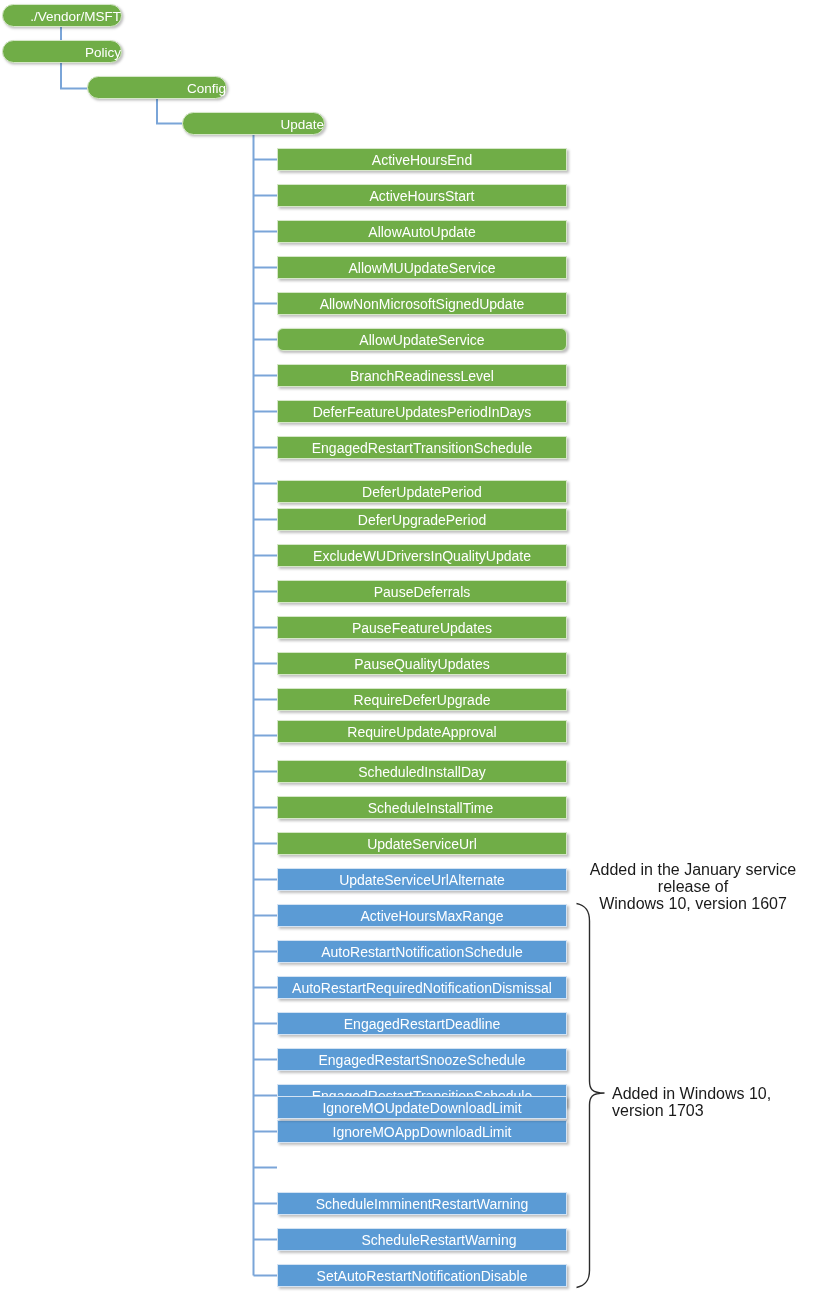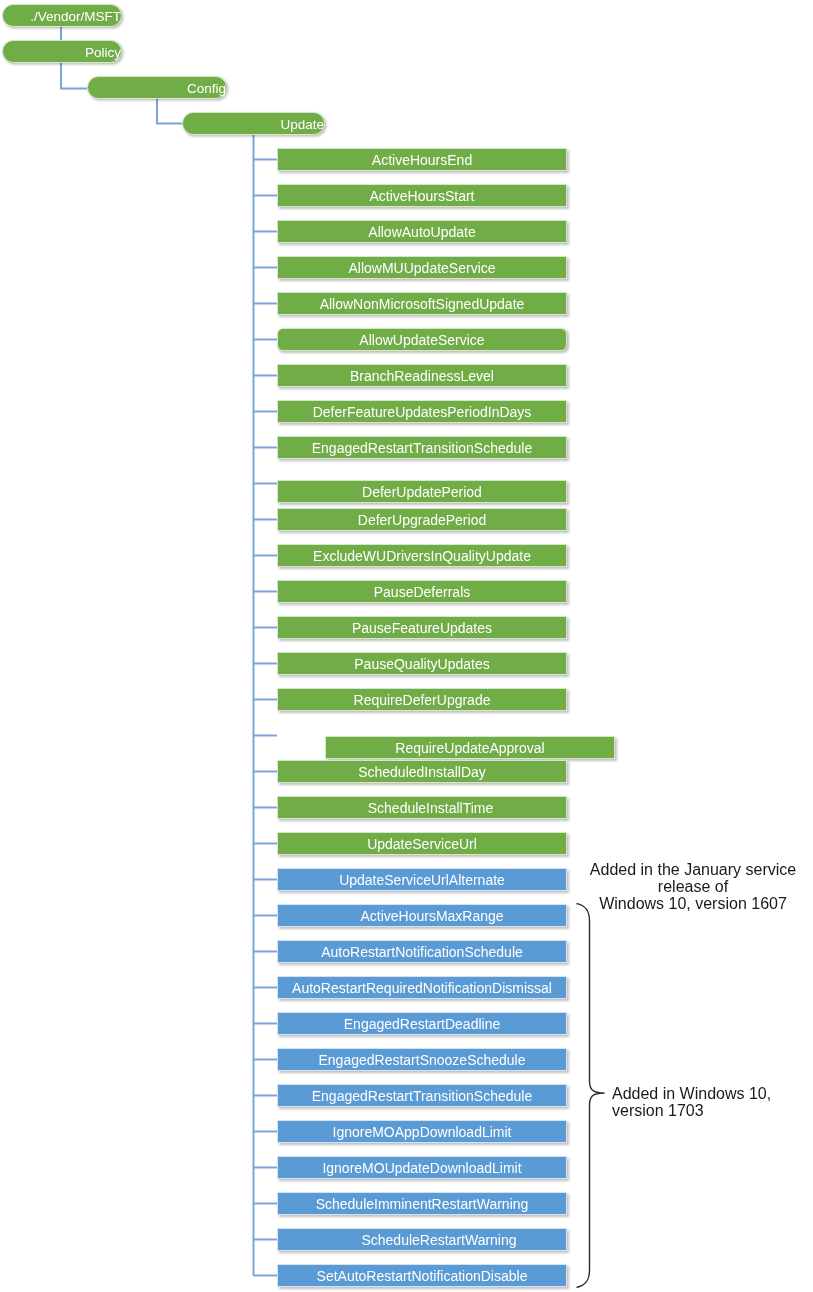--- a/index.html
+++ b/index.html
@@ -94,33 +94,33 @@
       <div class="leaf green" style="top: 364px;">BranchReadinessLevel</div>
       <div class="leaf green" style="top: 400px;">DeferFeatureUpdatesPeriodInDays</div>
       <div class="leaf green" style="top: 436px;">EngagedRestartTransitionSchedule</div>
       <div class="leaf green" style="top: 472px; margin-top: 8px;">DeferUpdatePeriod</div>
       <div class="leaf green" style="top: 508px;">DeferUpgradePeriod</div>
       <div class="leaf green" style="top: 544px;">ExcludeWUDriversInQualityUpdate</div>
       <div class="leaf green" style="top: 580px;">PauseDeferrals</div>
       <div class="leaf green" style="top: 616px;">PauseFeatureUpdates</div>
       <div class="leaf green" style="top: 652px;">PauseQualityUpdates</div>
       <div class="leaf green" style="top: 688px;">RequireDeferUpgrade</div>
-      <div class="leaf green" style="top: 736px; margin-left: 48px;">RequireUpdateApproval</div>
+      <div class="leaf green" style="top: 720px;">RequireUpdateApproval</div>
       <div class="leaf green" style="top: 760px;">ScheduledInstallDay</div>
       <div class="leaf green" style="top: 796px; padding-left: 17px;">ScheduleInstallTime</div>
       <div class="leaf green" style="top: 832px;">UpdateServiceUrl</div>
       <div class="leaf blue" style="top: 868px;">UpdateServiceUrlAlternate</div>
       <div class="leaf blue" style="top: 904px; padding-left: 20px;">ActiveHoursMaxRange</div>
       <div class="leaf blue" style="top: 940px;">AutoRestartNotificationSchedule</div>
       <div class="leaf blue" style="top: 976px;">AutoRestartRequiredNotificationDismissal</div>
       <div class="leaf blue" style="top: 1012px;">EngagedRestartDeadline</div>
       <div class="leaf blue" style="top: 1048px;">EngagedRestartSnoozeSchedule</div>
       <div class="leaf blue" style="top: 1084px;">EngagedRestartTransitionSchedule</div>
       <div class="leaf blue" style="top: 1120px;">IgnoreMOAppDownloadLimit</div>
-      <div class="leaf blue" style="top: 1156px;">IgnoreMOUpdateDownloadLimit</div>
+      <div class="leaf blue" style="top: 1096px;">IgnoreMOUpdateDownloadLimit</div>
       <div class="leaf blue" style="top: 1192px;">ScheduleImminentRestartWarning</div>
       <div class="leaf blue" style="top: 1228px; padding-left: 34px;">ScheduleRestartWarning</div>
       <div class="leaf blue" style="top: 1264px;">SetAutoRestartNotificationDisable</div>
     </div>
 
   <div class="ann ann1">
     <div>Added in the January service release of</div>
     <div>Windows 10, version 1607</div>
   </div>
   <div class="ann ann2">Added in Windows 10, version 1703</div>

